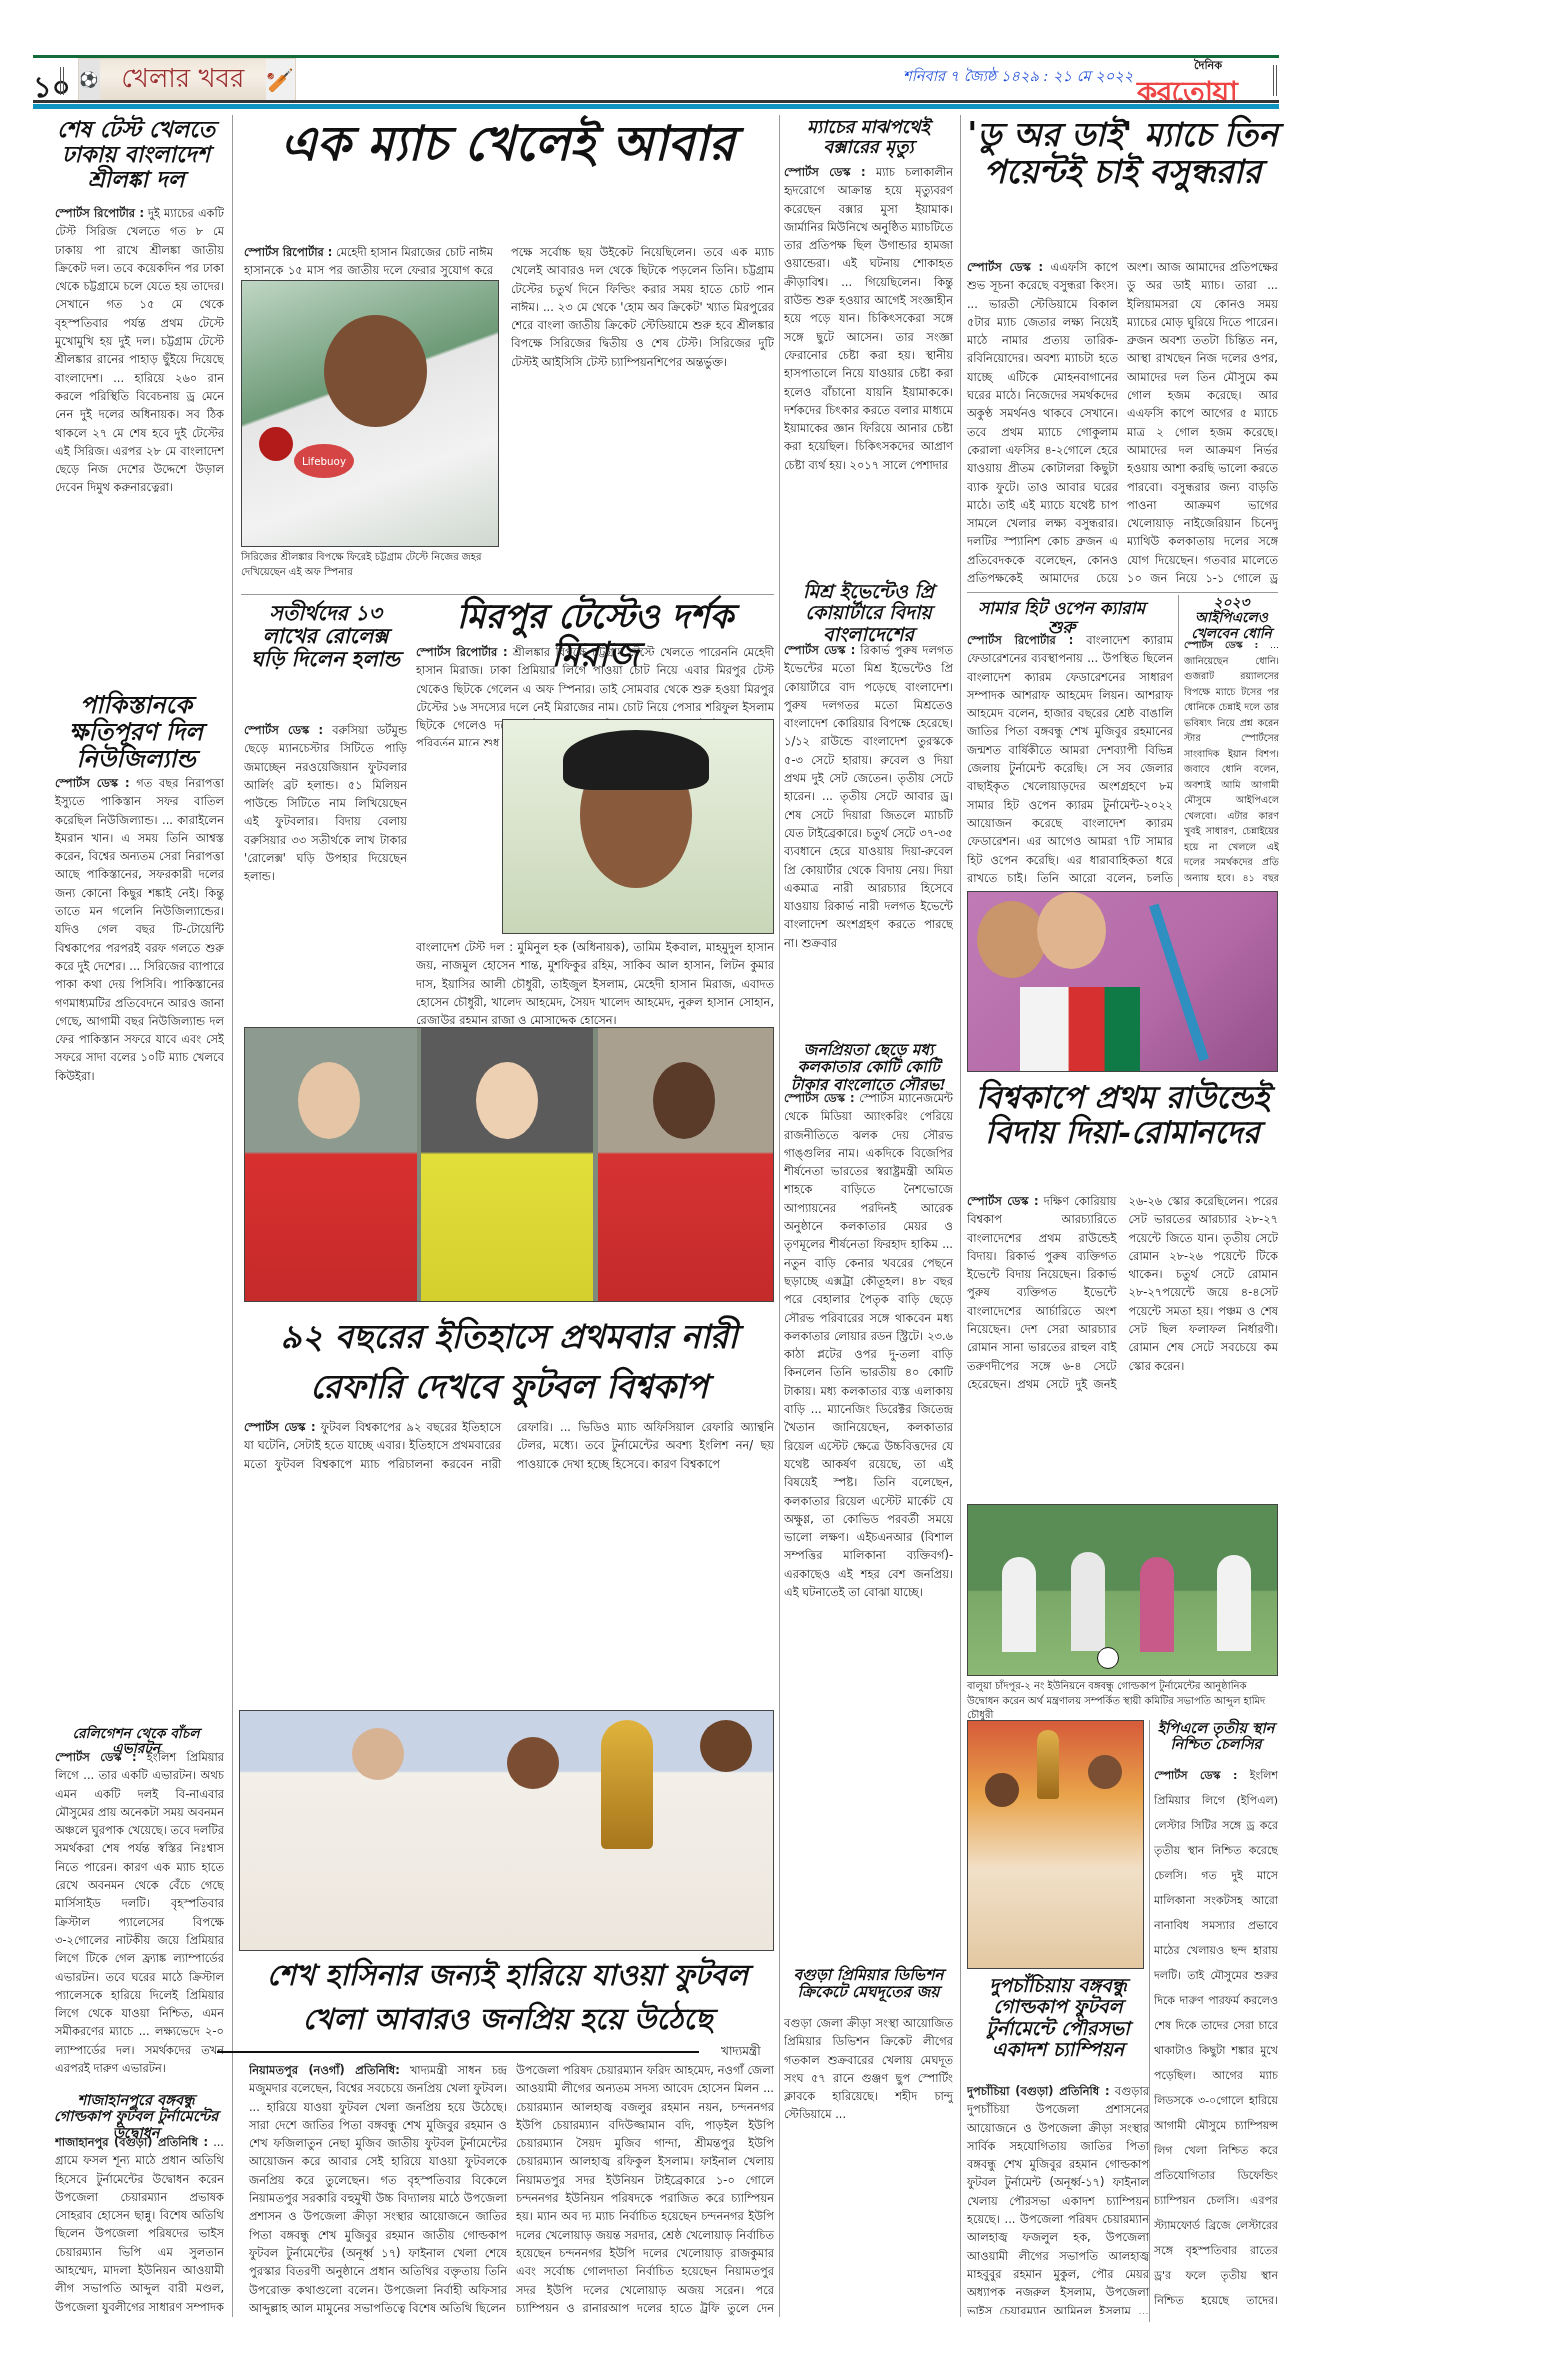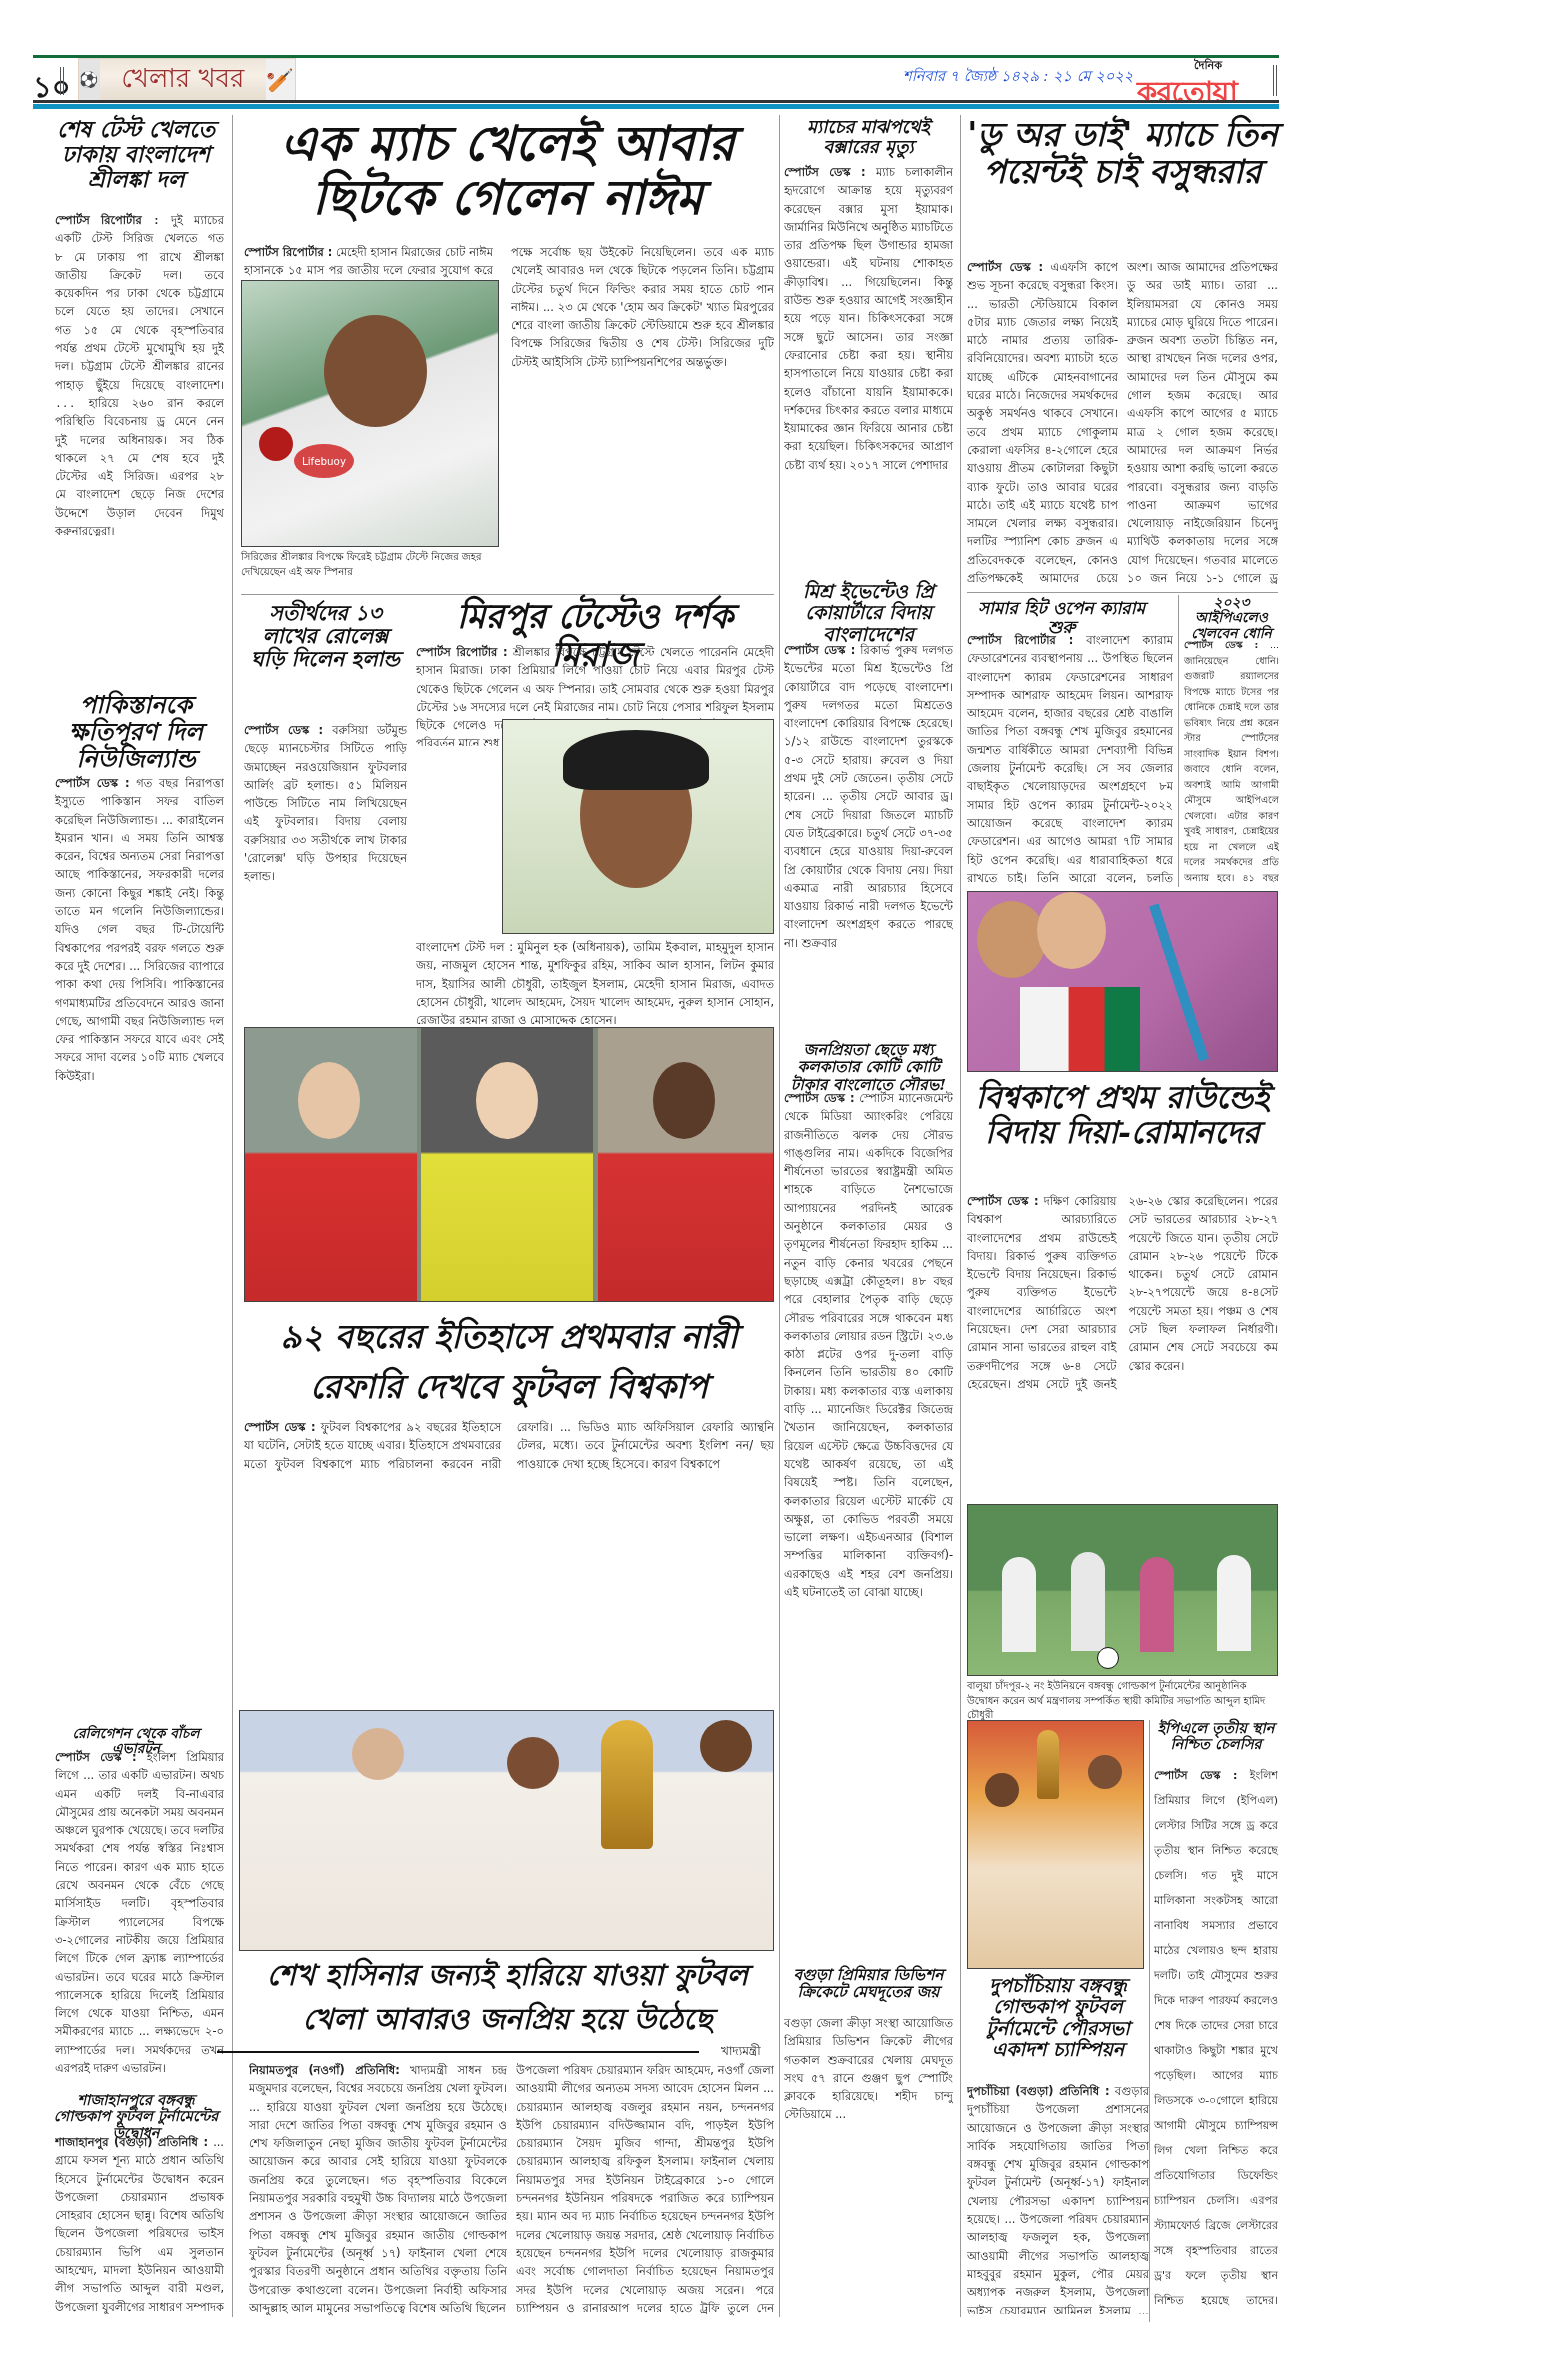--- a/index.html
+++ b/index.html
@@ -46,21 +46,21 @@
 <div class="abs dateline">শনিবার ৭ জ্যৈষ্ঠ ১৪২৯ : ২১ মে ২০২২</div>
 <div class="abs masthead">
   <span class="small">দৈনিক</span>
   <span class="big">করতোয়া</span>
 </div>
 <div class="abs masthead-bar"></div>
 <div class="rule-dark"></div>
 <div class="rule-blue"></div>
 
 <div class="hl" style="left:50px;top:117px;width:172px;font-size:22.4px;">শেষ টেস্ট খেলতে ঢাকায় বাংলাদেশ শ্রীলঙ্কা দল</div>
-<div class="txt" style="left:55px;top:212px;width:169px;height:366px;font-family:Liberation Mono, monospace;">
+<div class="txt" style="left:55px;top:204px;width:169px;height:366px;">
   <b>স্পোর্টস রিপোর্টার :</b>
   <span>দুই ম্যাচের একটি টেস্ট সিরিজ খেলতে গত ৮ মে ঢাকায় পা রাখে শ্রীলঙ্কা জাতীয় ক্রিকেট দল। তবে কয়েকদিন পর ঢাকা থেকে চট্টগ্রামে চলে যেতে হয় তাদের। সেখানে গত ১৫ মে থেকে বৃহস্পতিবার পর্যন্ত প্রথম টেস্টে মুখোমুখি হয় দুই দল। চট্টগ্রাম টেস্টে শ্রীলঙ্কার রানের পাহাড় ছুঁইয়ে দিয়েছে বাংলাদেশ। ... হারিয়ে ২৬০ রান করলে পরিস্থিতি বিবেচনায় ড্র মেনে নেন দুই দলের অধিনায়ক। সব ঠিক থাকলে ২৭ মে শেষ হবে দুই টেস্টের এই সিরিজ। এরপর ২৮ মে বাংলাদেশ ছেড়ে নিজ দেশের উদ্দেশে উড়াল দেবেন দিমুথ করুনারত্নেরা।</span>
 </div>
 
 <div class="hl" style="left:50px;top:692px;width:172px;font-size:24px;">পাকিস্তানকে ক্ষতিপূরণ দিল নিউজিল্যান্ড</div>
 <div class="txt" style="left:55px;top:774px;width:169px;height:946px;">
   <b>স্পোর্টস ডেস্ক :</b>
   <span>গত বছর নিরাপত্তা ইস্যুতে পাকিস্তান সফর বাতিল করেছিল নিউজিল্যান্ড। ... কারাইলেন ইমরান খান। এ সময় তিনি আশ্বস্ত করেন, বিশ্বের অন্যতম সেরা নিরাপত্তা আছে পাকিস্তানের, সফরকারী দলের জন্য কোনো কিছুর শঙ্কাই নেই। কিন্তু তাতে মন গলেনি নিউজিল্যান্ডের। যদিও গেল বছর টি-টোয়েন্টি বিশ্বকাপের পরপরই বরফ গলতে শুরু করে দুই দেশের। ... সিরিজের ব্যাপারে পাকা কথা দেয় পিসিবি। পাকিস্তানের গণমাধ্যমটির প্রতিবেদনে আরও জানা গেছে, আগামী বছর নিউজিল্যান্ড দল ফের পাকিস্তান সফরে যাবে এবং সেই সফরে সাদা বলের ১০টি ম্যাচ খেলবে কিউইরা।</span>
 </div>
 
@@ -73,21 +73,20 @@
 <div class="hl" style="left:50px;top:2092px;width:172px;font-size:14.6px;">শাজাহানপুরে বঙ্গবন্ধু গোল্ডকাপ ফুটবল টুর্নামেন্টের উদ্বোধন</div>
 <div class="txt" style="left:55px;top:2133px;width:169px;height:181px;">
   <b>শাজাহানপুর (বগুড়া) প্রতিনিধি :</b>
   <span>... গ্রামে ফসল শূন্য মাঠে প্রধান অতিথি হিসেবে টুর্নামেন্টের উদ্বোধন করেন উপজেলা চেয়ারম্যান প্রভাষক সোহরাব হোসেন ছান্নু। বিশেষ অতিথি ছিলেন উপজেলা পরিষদের ভাইস চেয়ারম্যান ভিপি এম সুলতান আহম্মেদ, মাদলা ইউনিয়ন আওয়ামী লীগ সভাপতি আব্দুল বারী মণ্ডল, উপজেলা যুবলীগের সাধারণ সম্পাদক (ভারপ্রাপ্ত) বাদশা আলমগীর, আওয়ামী নেতা আব্দুল ওয়াদুদ মুকুল, এসএম বাকী বিল্লাহ, শাহ আলম নান্নু, আপেল মাহমুদ প্রমুখ।</span>
 </div>
 
 <div class="vrule" style="left:232px;top:115px;height:2202px;"></div>
 
 <div class="hl" style="left:241px;top:117px;width:533px;font-size:48px;">
   <div>এক ম্যাচ খেলেই আবার</div>
-  <div>ছিটকে গেলেন নাঈম</div>
 </div>
 <div class="txt" style="left:244px;top:243px;width:249px;height:36px;">
   <b>স্পোর্টস রিপোর্টার :</b>
   <span>মেহেদী হাসান মিরাজের চোট নাঈম হাসানকে ১৫ মাস পর জাতীয় দলে ফেরার সুযোগ করে দিয়েছিল। শ্রীলঙ্কার বিপক্ষে ফিরেই চট্টগ্রাম টেস্টে নিজের জহর দেখিয়েছেন এই অফ স্পিনার। প্রথম ইনিংসে দলের</span>
 </div>
 <div class="txt" style="left:511px;top:243px;width:263px;height:348px;">পক্ষে সর্বোচ্চ ছয় উইকেট নিয়েছিলেন। তবে এক ম্যাচ খেলেই আবারও দল থেকে ছিটকে পড়লেন তিনি। চট্টগ্রাম টেস্টের চতুর্থ দিনে ফিল্ডিং করার সময় হাতে চোট পান নাঈম। ... ২৩ মে থেকে 'হোম অব ক্রিকেট' খ্যাত মিরপুরের শেরে বাংলা জাতীয় ক্রিকেট স্টেডিয়ামে শুরু হবে শ্রীলঙ্কার বিপক্ষে সিরিজের দ্বিতীয় ও শেষ টেস্ট। সিরিজের দুটি টেস্টই আইসিসি টেস্ট চ্যাম্পিয়নশিপের অন্তর্ভুক্ত।</div>
 <div class="photo" style="left:241px;top:280px;width:258px;height:267px;background:linear-gradient(160deg,#bfd6c4 0%,#6d9a77 40%,#e6e6e6 41%,#f2f2f2 70%,#cfd8d0 100%);">
   <div style="position:absolute;left:82px;top:34px;width:103px;height:112px;border-radius:50%;background:#7a4f33;"></div>
   <div style="position:absolute;left:52px;top:163px;width:60px;height:34px;border-radius:50%;background:#d64545;color:#fff;font-size:10.3px;text-align:center;line-height:34px;">Lifebuoy</div>
   <div style="position:absolute;left:17px;top:146px;width:34px;height:34px;border-radius:50%;background:#b31b1b;"></div>

